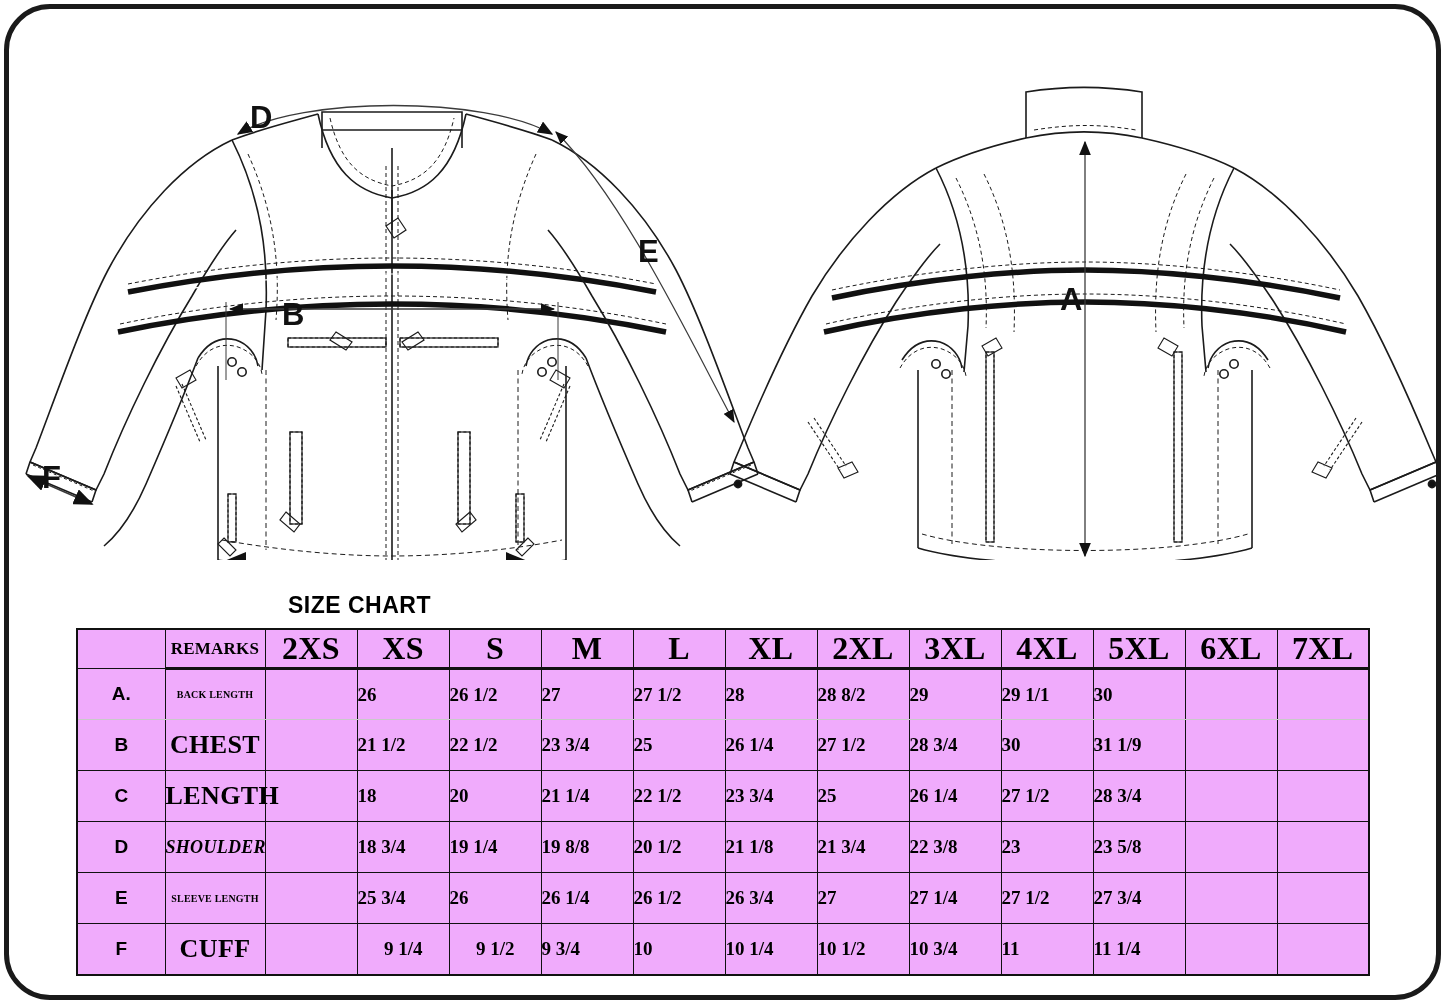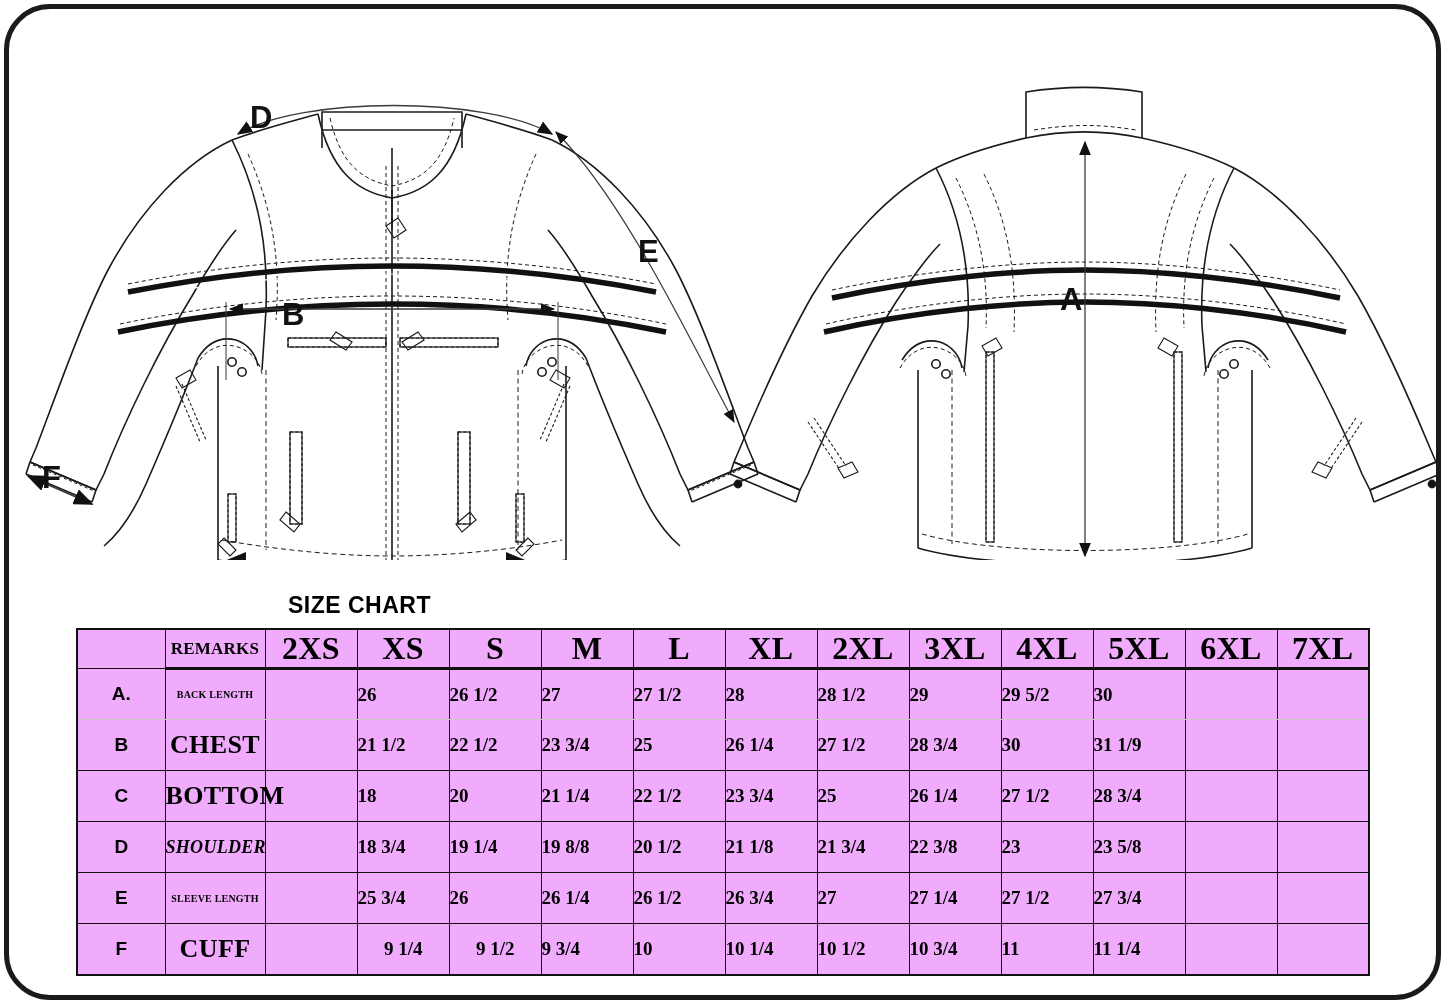--- a/index.html
+++ b/index.html
@@ -379,23 +379,23 @@
 
         <tr class="row-a">
           <td class="rowkey">A.</td>
           <td class="remark small">BACK LENGTH</td>
           <td class="val"></td>
           <td class="val">26</td>
           <td class="val">26 1/2</td>
           <td class="val">27</td>
           <td class="val">27 1/2</td>
           <td class="val">28</td>
-          <td class="val">28 1/2</td>
+          <td class="val">28 8/2</td>
           <td class="val">29</td>
-          <td class="val">29 5/2</td>
+          <td class="val">29 1/1</td>
           <td class="val">30</td>
           <td class="val"></td>
           <td class="val"></td>
         </tr>
 
         <tr>
           <td class="rowkey">B</td>
           <td class="remark big">CHEST</td>
           <td class="val"></td>
           <td class="val">21 1/2</td>
@@ -406,21 +406,21 @@
           <td class="val">27 1/2</td>
           <td class="val">28 3/4</td>
           <td class="val">30</td>
           <td class="val">31 1/9</td>
           <td class="val"></td>
           <td class="val"></td>
         </tr>
 
         <tr>
           <td class="rowkey">C</td>
-          <td class="remark big">BOTTOM</td>
+          <td class="remark big">LENGTH</td>
           <td class="val"></td>
           <td class="val">18</td>
           <td class="val">20</td>
           <td class="val">21 1/4</td>
           <td class="val">22 1/2</td>
           <td class="val">23 3/4</td>
           <td class="val">25</td>
           <td class="val">26 1/4</td>
           <td class="val">27 1/2</td>
           <td class="val">28 3/4</td>

